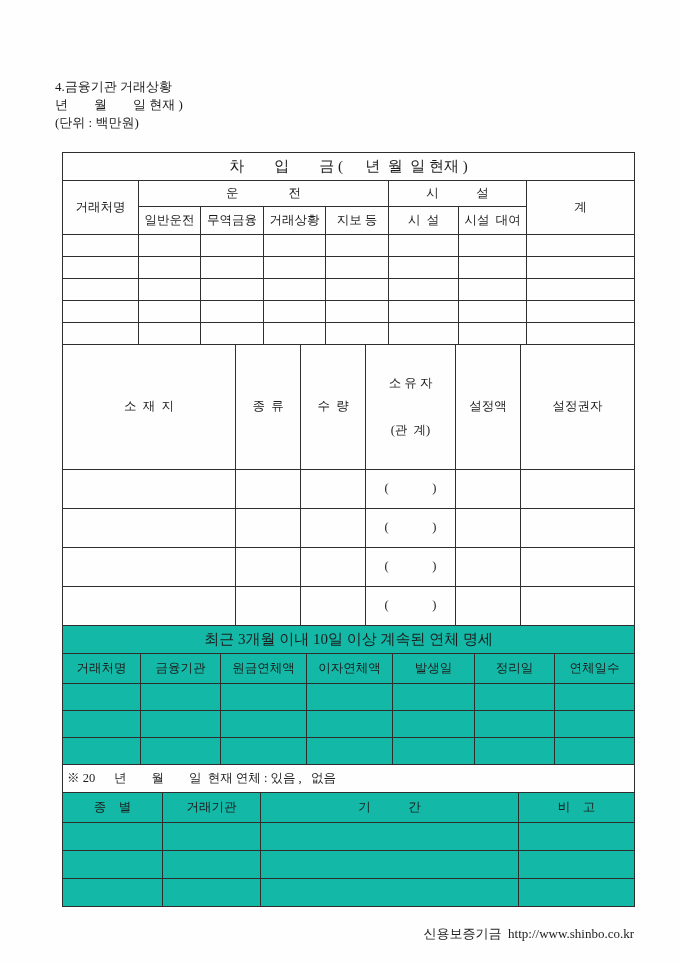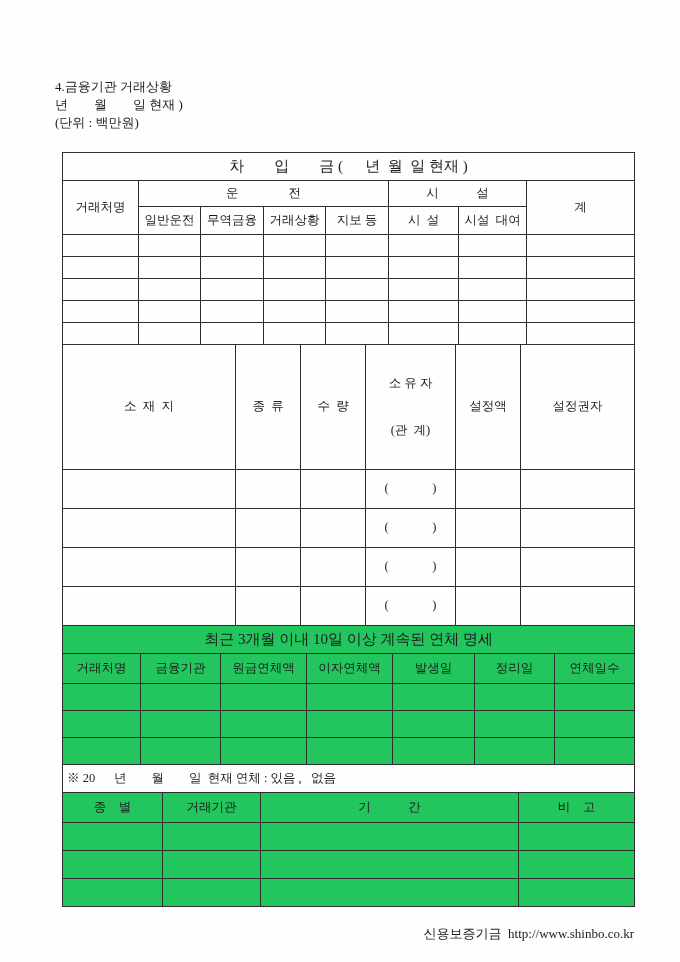--- a/index.html
+++ b/index.html
@@ -35,21 +35,21 @@
   }
   .tbl + .tbl { margin-top:-1px; }
   .tbl td {
     border:1px solid #2e2e2e;
     text-align:center;
     vertical-align:middle;
     white-space:pre;
     overflow:hidden;
   }
   .caption td { font-size:15px; }
-  .gray { background:#22c55e; }
+  .gray { background:#14b8a6; }
   .h22 td { height:22px; }
   .h26 td { height:26px;margin-left:31px; }
   .h27 td { height:27px; }
   .h28 td { height:28px; }
   .h30 td { height:30px; }
   .h39 td { height:39px; }
   .h42 td { height:42px; }
   .owner-head div { line-height:1.35; }
   .note-cell {
     text-align:left !important;

